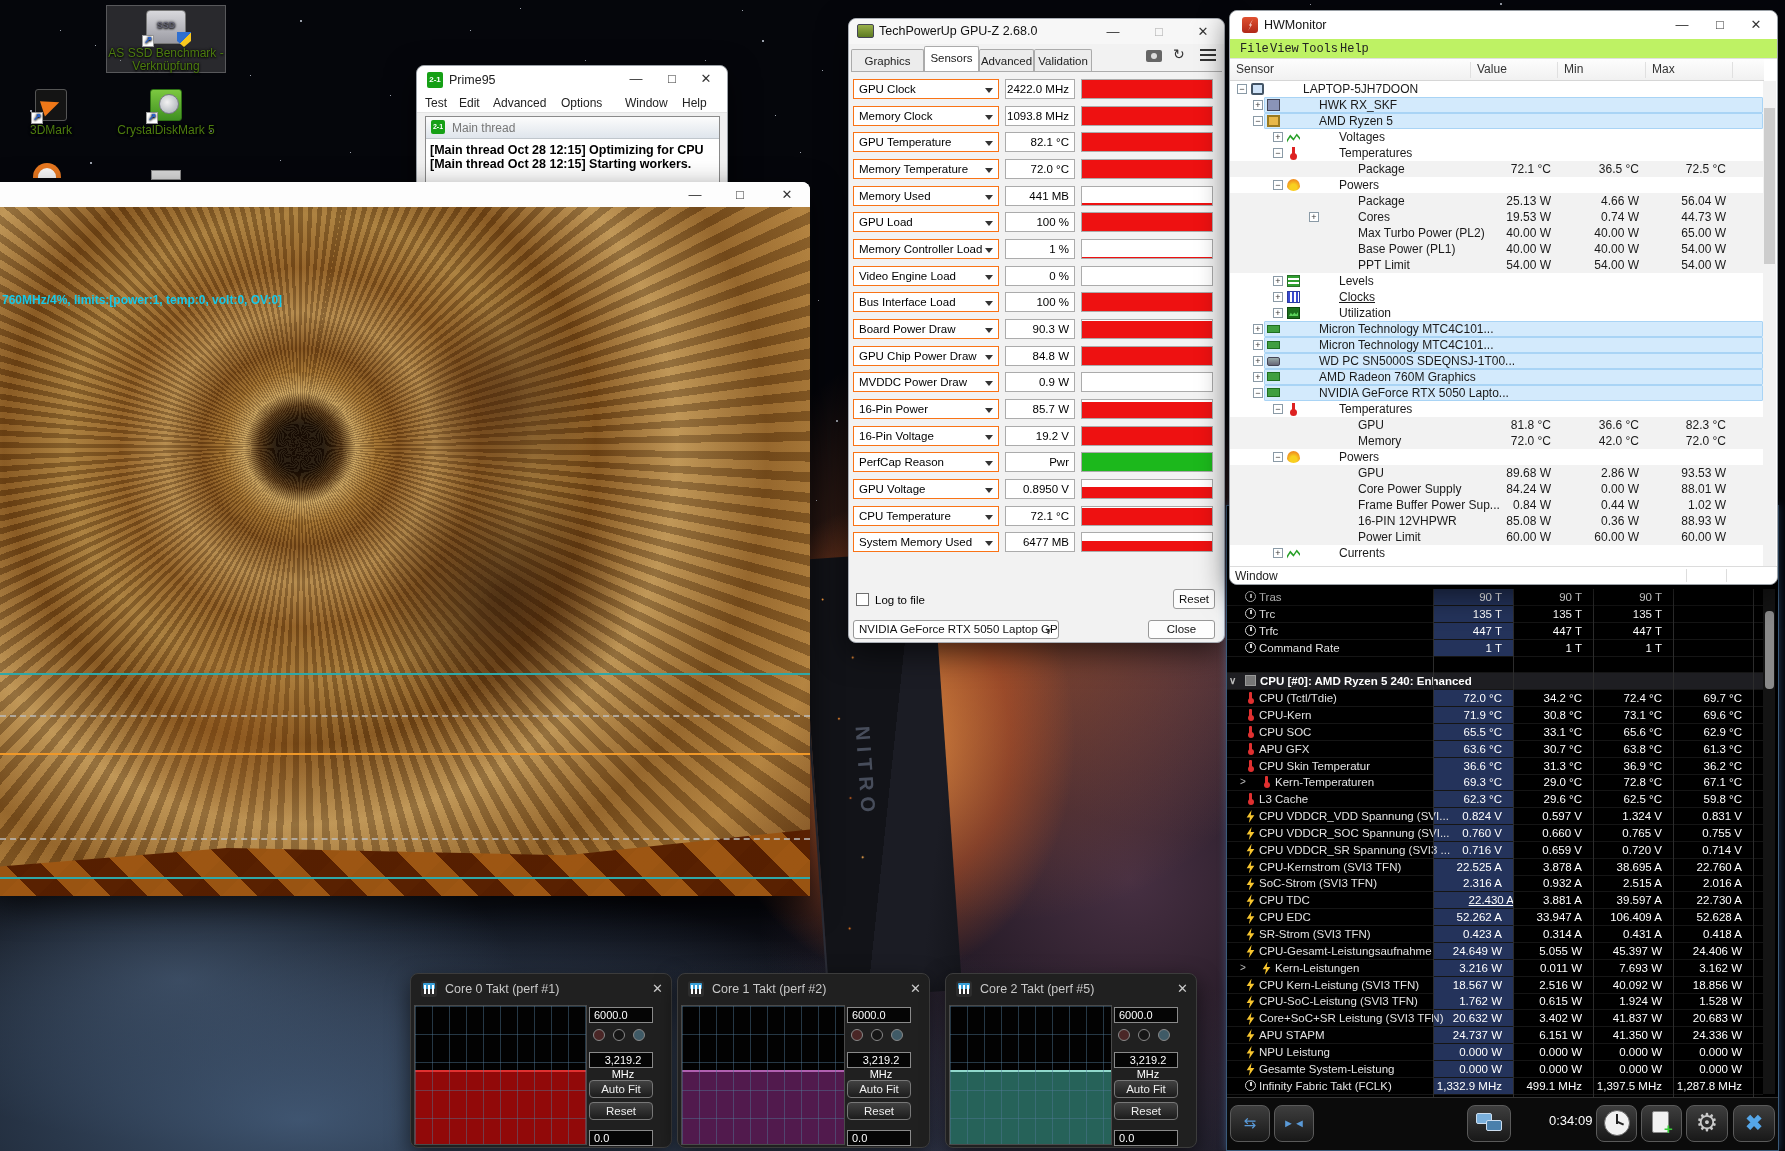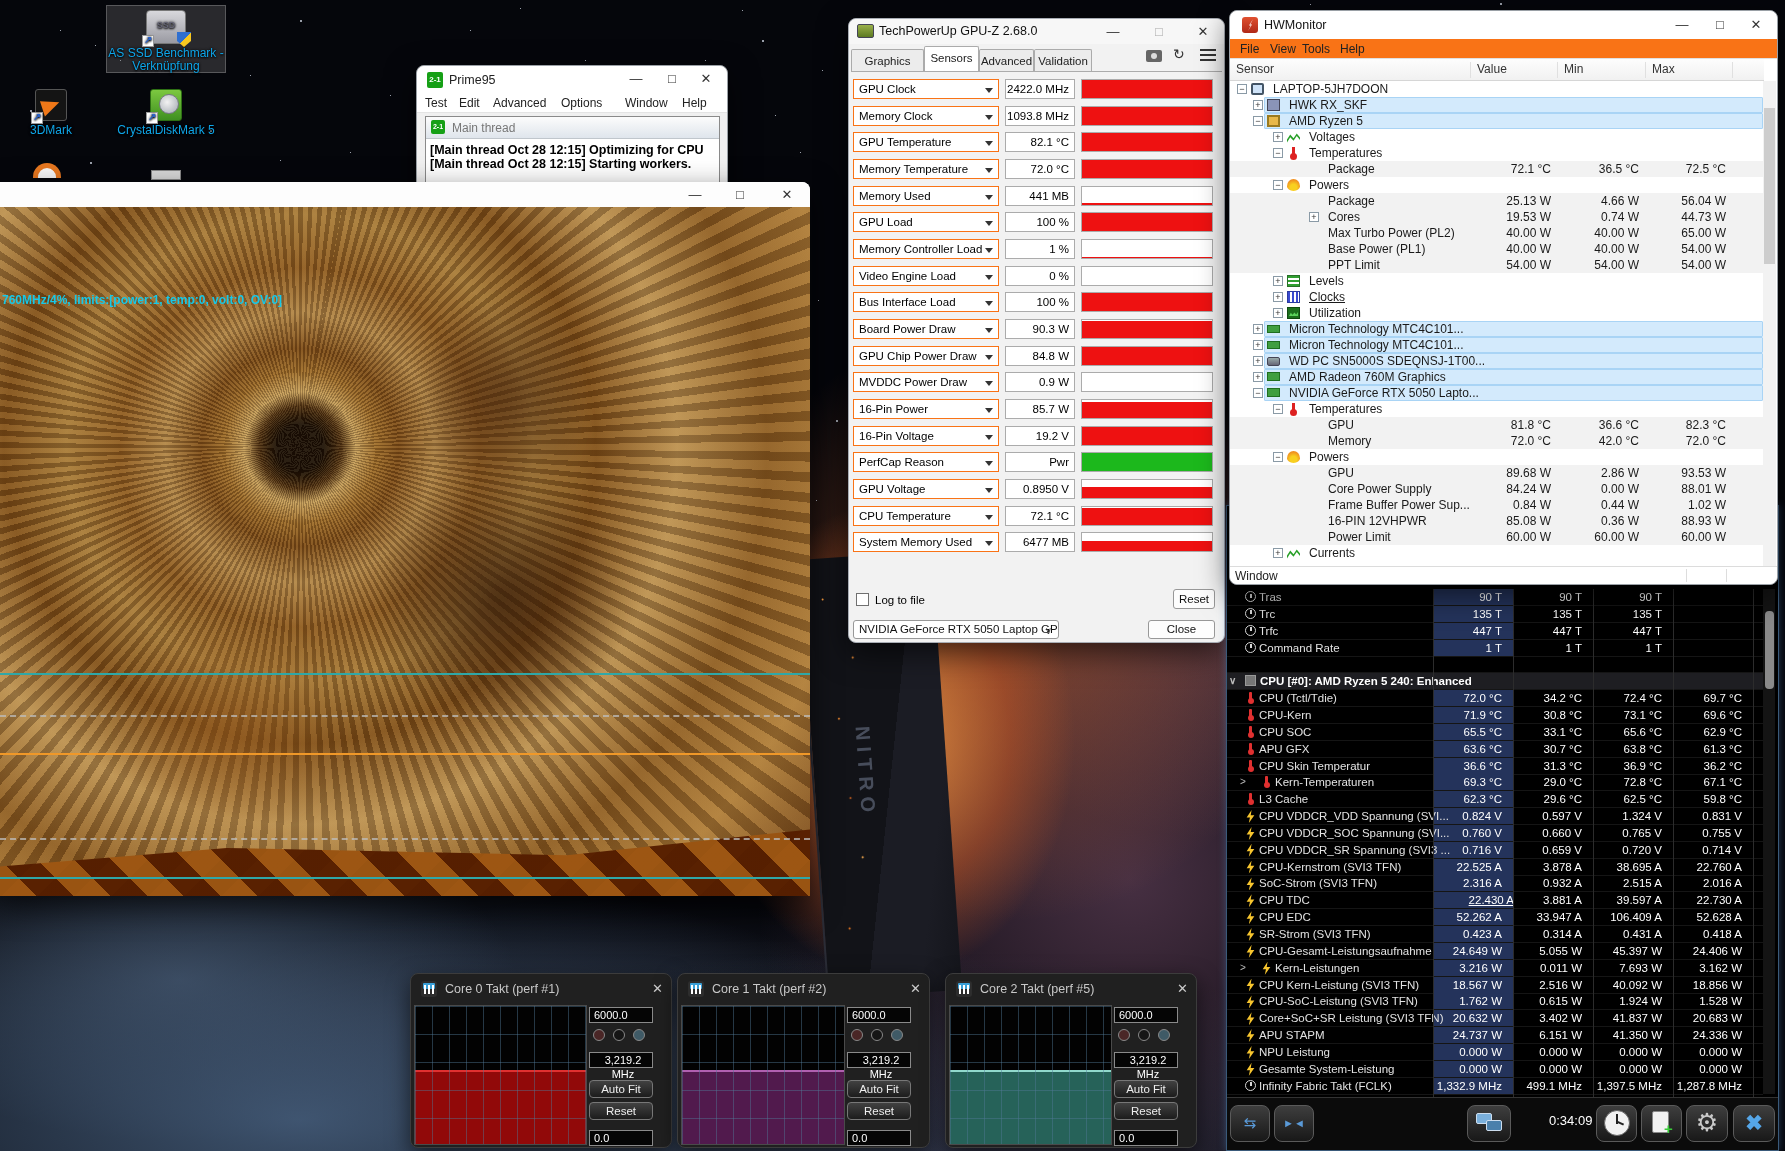--- a/index.html
+++ b/index.html
@@ -21,21 +21,21 @@
     background:linear-gradient(100deg,#121318 0 55%,#1b1c24 55% 80%,#14151b); border-left:2px solid #2a2c36; overflow:hidden;}
   #gpucard .nitro { position:absolute; left:40px; top:170px; color:#565d6d; font-size:20px; font-weight:bold; letter-spacing:6px; writing-mode:vertical-rl; opacity:.8;}
   #gpucard .dots { position:absolute; left:20px; top:40px; width:2px; height:2px; background:#ffa040; border-radius:50%;
     box-shadow:8px 120px 1px #ff9030, 22px 260px 1px #ffb050, 4px 330px 1px #ff8020, 30px 380px 1px #e87028, 14px 200px 1px #c86020, 26px 60px 1px #ff9838; }
 
   
   .win { position:absolute; box-shadow:0 10px 30px rgba(0,0,0,.6); }
   .wbtn { position:absolute; top:0; width:30px; height:26px; text-align:center; line-height:26px; color:#333; font-size:13px; }
 
   
-  .dicon { position:absolute; text-align:center; color:#0ea5e9; font-size:12px; text-shadow:0 1px 2px #000,0 0 3px #000; }
+  .dicon { position:absolute; text-align:center; color:#4d7c0f; font-size:12px; text-shadow:0 1px 2px #000,0 0 3px #000; }
   .dicon .lbl { margin-top:3px; line-height:13px; }
   .sel { background:rgba(110,110,110,.35); border:1px solid rgba(160,160,160,.4); }
   .ssdicon { position:relative; width:40px; height:34px; margin:0 auto; background:linear-gradient(#d8d8dc,#9a9aa2); border-radius:4px; border:1px solid #777; }
   .ssdicon:after { content:"SSD"; position:absolute; left:0; right:0; top:9px; color:#667; font-size:9px; font-weight:bold; }
   .shield { position:absolute; right:-6px; bottom:-4px; width:14px; height:15px; background:linear-gradient(135deg,#2f6fd0 50%,#f8c820 50%); clip-path:polygon(0 0,100% 0,100% 60%,50% 100%,0 60%); }
   .shortcut { position:absolute; left:-5px; bottom:-4px; width:12px; height:12px; background:#fff; border:1px solid #999; }
   .shortcut:after { content:"↗"; position:absolute; left:1px; top:-2px; color:#2a62c8; font-size:10px; font-weight:bold;}
   .icon3dm { position:relative; width:32px; height:32px; margin:0 auto; background:#141414; border:1px solid #555; border-radius:3px; }
   .icon3dm:after { content:""; position:absolute; left:6px; top:8px; width:0; height:0; border-left:18px solid #f07818; border-top:7px solid transparent; border-bottom:9px solid transparent; transform:rotate(-18deg); }
   .iconcdm { position:relative; width:32px; height:32px; margin:0 auto; background:linear-gradient(#7cc840,#3f9020); border:1px solid #2e7014; border-radius:3px; }
@@ -104,29 +104,29 @@
   .gzcheck { position:absolute; width:13px; height:13px; background:#fff; border:1px solid #707070; }
   .gzcombo { position:absolute; background:#fff; border:1px solid #989898; border-radius:3px; font-size:11.5px; color:#111; line-height:17px; padding-left:5px; white-space:nowrap; overflow:hidden; }
   .gzcombo .arr { position:absolute; right:6px; top:1px; color:#444; font-size:10px; }
 
   
   #hwmon { left:1229px; top:10px; width:549px; height:575px; background:#fff; border:1px solid #9aa0a6; border-radius:8px; }
   #hwmtitle { position:absolute; left:0; top:0; right:0; height:28px; background:#fff; border-radius:8px 8px 0 0; }
   #hwmtitle .ttext { position:absolute; left:34px; top:7px; font-size:12.5px; color:#111; }
   .hwmicon { position:absolute; left:12px; top:6px; width:16px; height:16px; background:linear-gradient(#e05030,#b02818); border-radius:3px; }
   .hwmicon:after { content:""; position:absolute; left:6px; top:2px; width:5px; height:12px; background:#fff; clip-path:polygon(100% 0,20% 55%,55% 55%,0 100%,80% 45%,45% 45%); }
-  #hwmmenu { position:absolute; left:0; top:28px; right:0; height:20px; background:#f97316; border-bottom:1px solid #e0e0e0; }
+  #hwmmenu { position:absolute; left:0; top:28px; right:0; height:20px; background:#bef264; border-bottom:1px solid #e0e0e0;font-family:Liberation Mono, monospace; }
   #hwmmenu span { position:absolute; top:3px; font-size:12px; color:#222; }
   #hwmheader { position:absolute; left:0; top:48px; right:13px; height:22px; background:linear-gradient(#fdfdfd,#f1f1f1); border-bottom:1px solid #d6d6d6; }
   #hwmheader div { position:absolute; top:3px; font-size:12px; color:#333; border-left:1px solid #e0e0e0; height:16px; padding-left:6px; }
   .hmrow { position:absolute; left:0; width:536px; height:16px; font-size:12px; color:#1a1a1a; }
   .hmrow.sh { background:#f2f2f2; }
   .hmrow .hl { position:absolute; top:0; bottom:0; right:3px; background:#d3eafc; border:1px solid #a9d4f5; border-radius:1px; }
   .exp { position:absolute; top:3px; width:10px; height:10px; background:#fff; border:1px solid #8a9aa6; font-size:9px; line-height:8px; text-align:center; color:#333; }
-  .hmlabel { position:absolute; top:1px; white-space:nowrap; }
+  .hmlabel { position:absolute; top:1px; white-space:nowrap;margin-left:30px; }
   .hmv { position:absolute; top:1px; text-align:right; }
   .hmic { position:absolute; top:2px; width:13px; height:12px; }
   .hm-computer { background:#cfe3f8; border:2px solid #456; border-radius:2px; }
   .hm-board { background:#8a94b8; border:1px solid #445; }
   .hm-cpu { background:#e8b84a; border:2px solid #9a7a20; }
   .hm-volt,.hm-curr { background:#fff; }
   .hm-volt:after,.hm-curr:after { content:""; position:absolute; inset:0; background:#28a028; clip-path:polygon(0 70%,25% 30%,50% 60%,75% 20%,100% 55%,100% 75%,75% 42%,50% 82%,25% 52%,0 95%); }
   .hm-temp:after { content:""; position:absolute; left:5px; top:0; width:3px; height:8px; background:#d22; }
   .hm-temp:before { content:""; position:absolute; left:3px; top:6px; width:7px; height:7px; border-radius:50%; background:#d22; }
   .hm-power { background:radial-gradient(circle at 50% 70%, #f8d020 30%, #f09020 70%); border-radius:50% 50% 50% 50%/60% 60% 40% 40%; }

